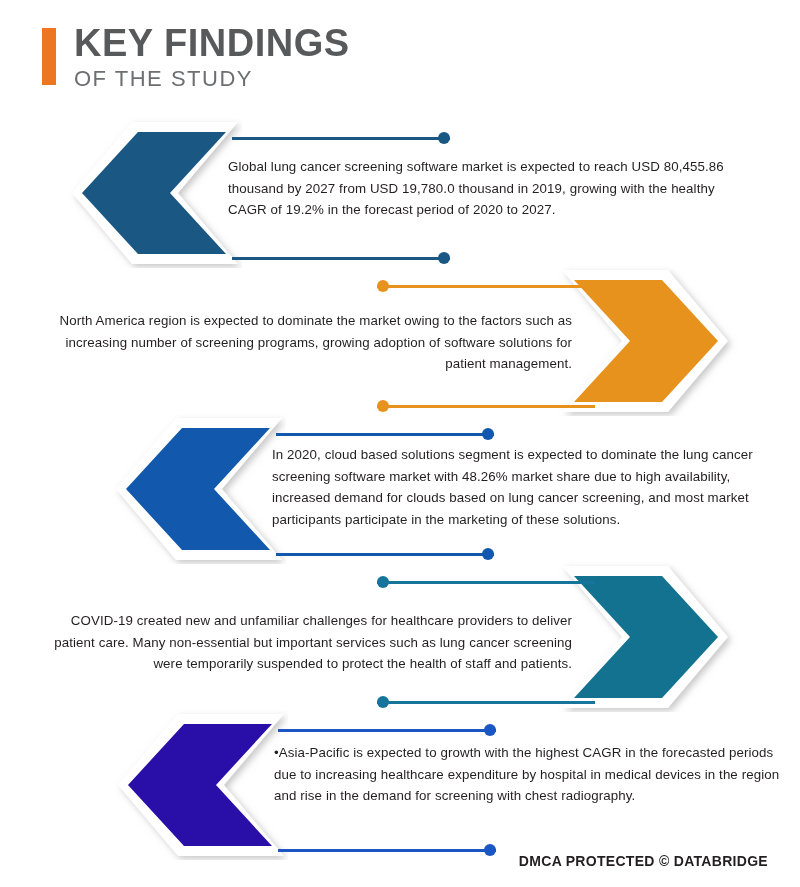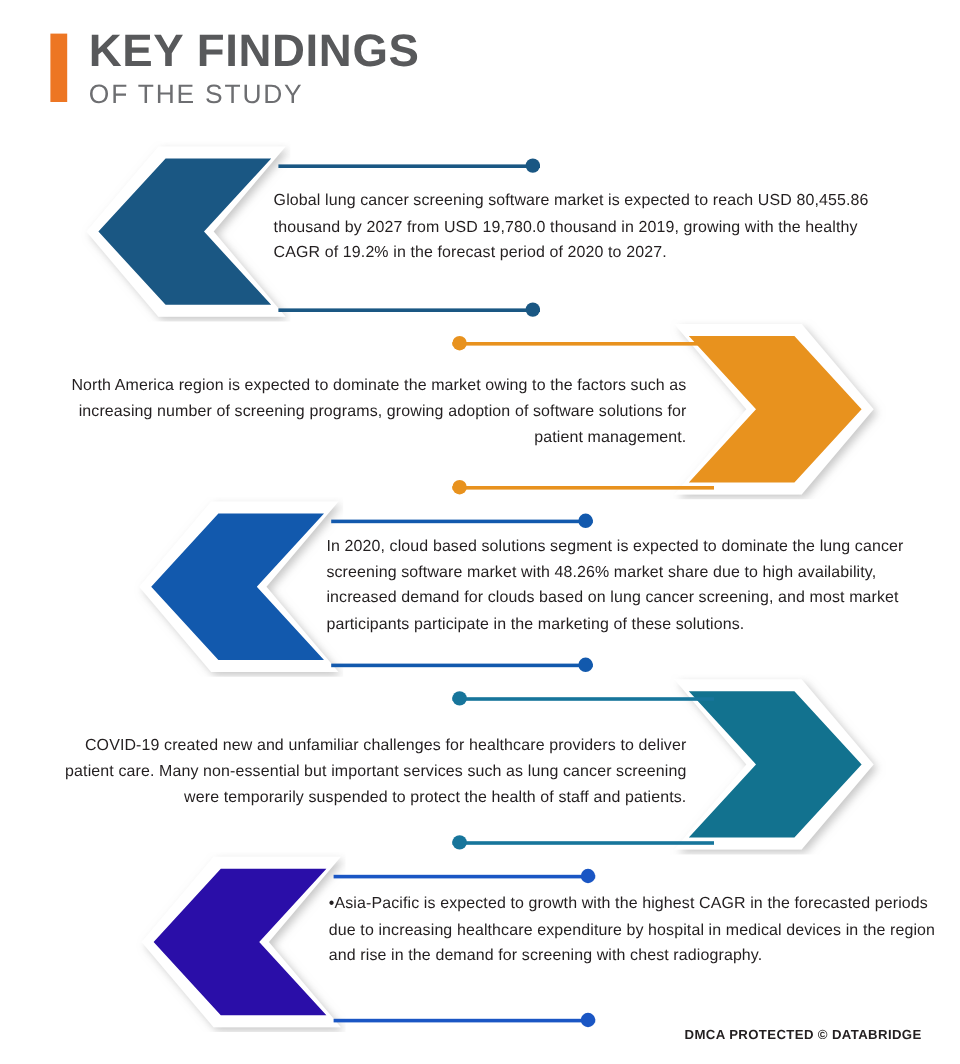--- a/index.html
+++ b/index.html
@@ -122,21 +122,21 @@
   .row-2 .txt { top: 44px; }
   .row-3 .txt { top: 30px; }
   .row-4 .txt { top: 30px; margin-top: 18px; }
   .row-5 .txt { top: 32px; }
 
   
   .footer {
     position: absolute;
     right: 32px;
     bottom: 18px;
-    font-size: 11px;
+    font-size: 14px;
     font-weight: bold;
     letter-spacing: 0.3px;
     color: #231F20;
   }
 </style>
 </head>
 <body>
 
 <div class="header">
   <div class="header-bar"></div>

